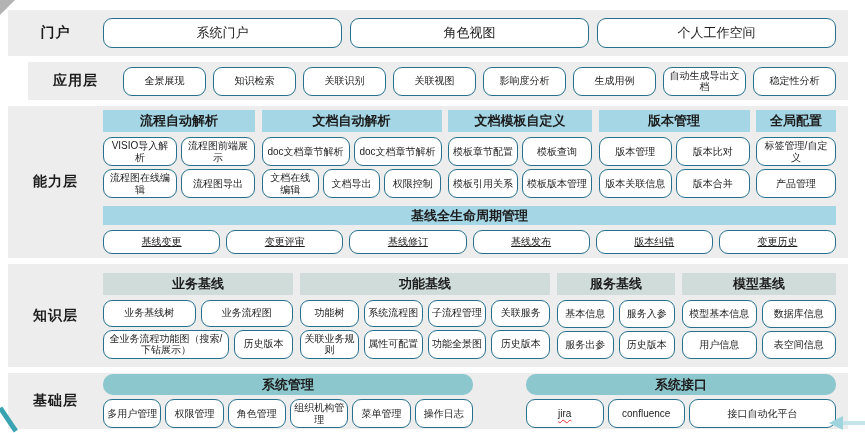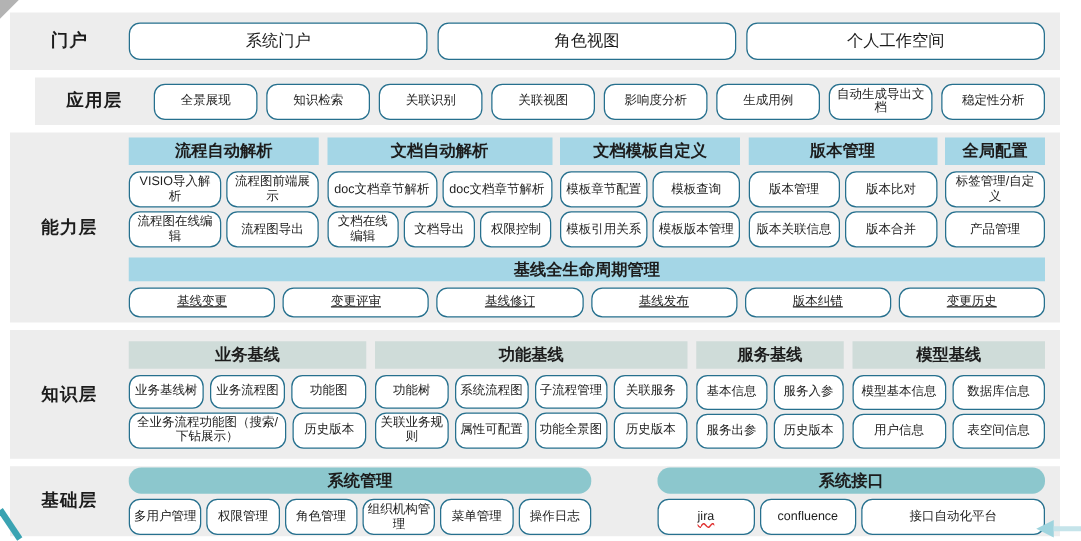--- a/index.html
+++ b/index.html
@@ -191,21 +191,20 @@
   <div class="band kn">
     <div class="layer-label">知识层</div>
     <div class="band-content">
       <div class="groups kn-groups">
         <div class="group">
           <div class="group-header hdr-green">业务基线</div>
           <div class="rows">
               <div class="row">
                 <div class="box">业务基线树</div>
                 <div class="box">业务流程图</div>
-                <div class="box">功能图</div>
               </div>
               <div class="row">
                 <div class="box" style="flex: 2.3 1 0px;">全业务流程功能图（搜索/下钻展示）</div>
                 <div class="box">历史版本</div>
               </div>
             </div>
         </div>
         <div class="group">
           <div class="group-header hdr-green">功能基线</div>
           <div class="rows">

